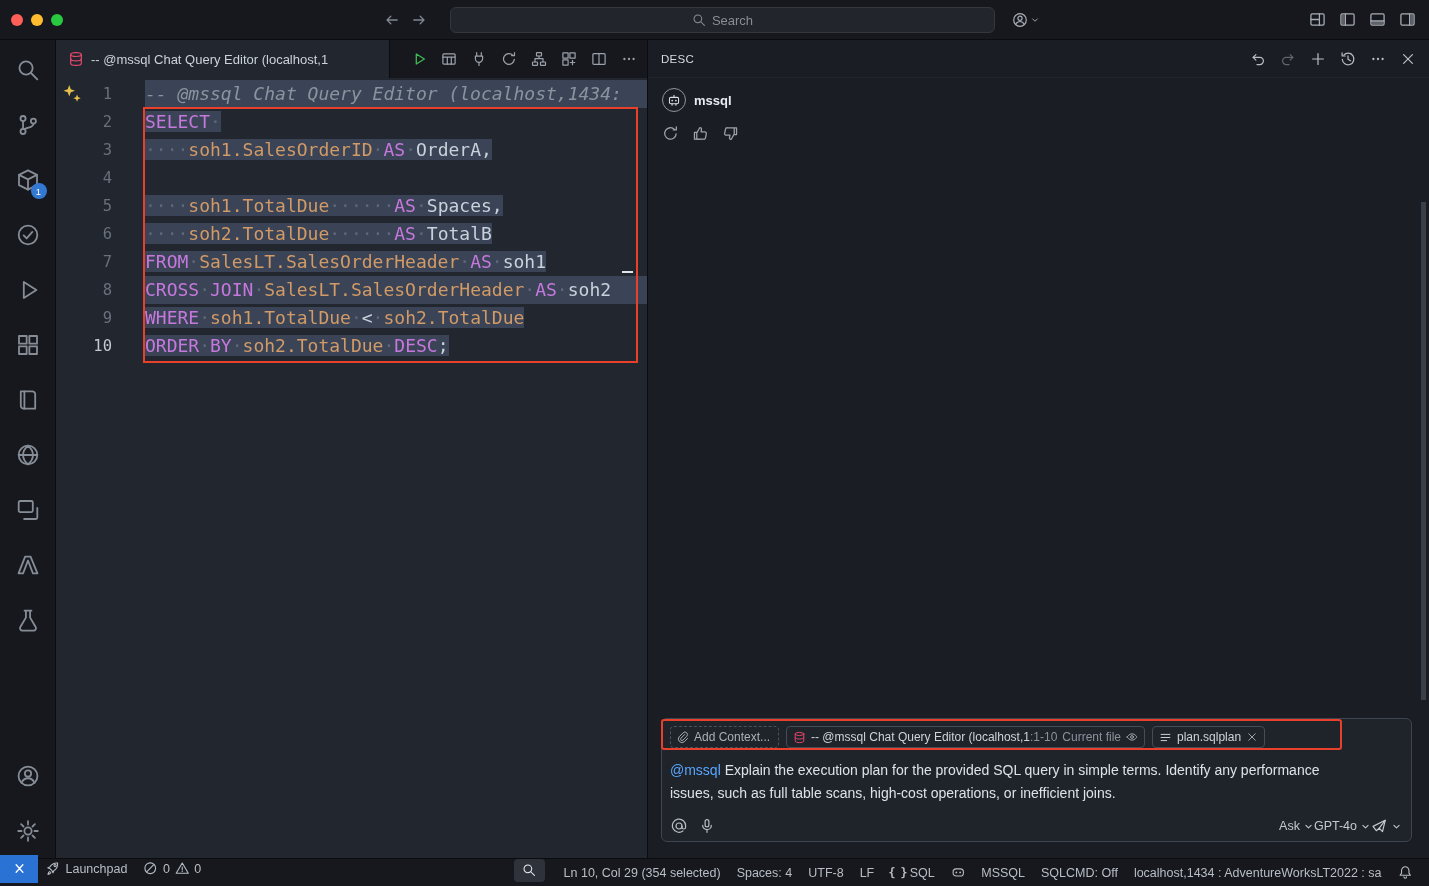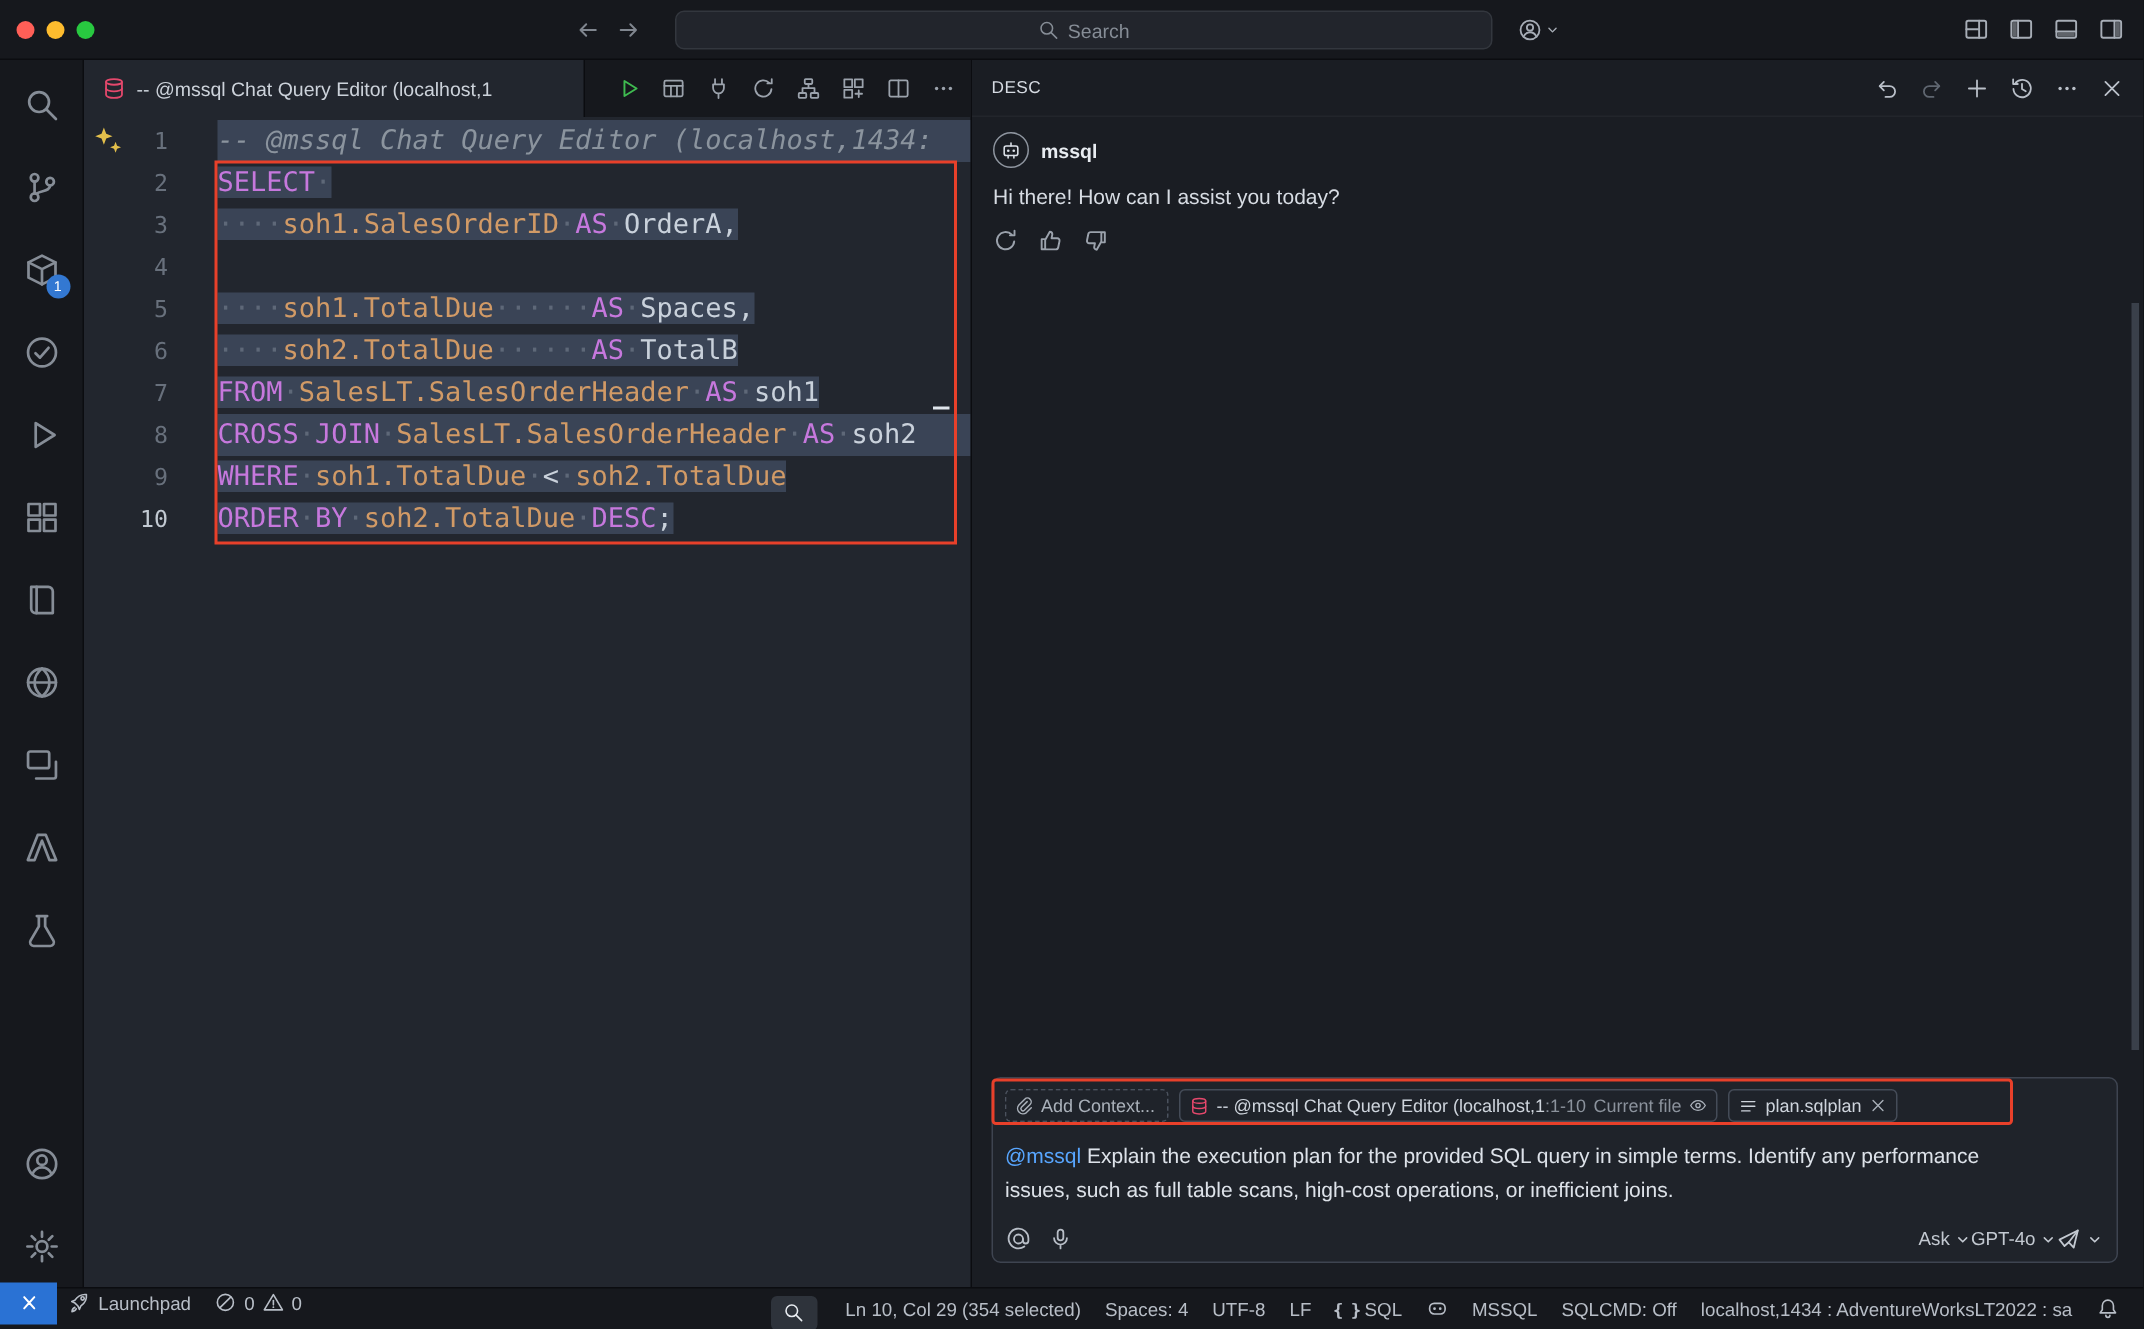--- a/index.html
+++ b/index.html
@@ -97,21 +97,21 @@
   .send-group{display:flex;align-items:center;gap:4px}
   .send-group [data-icon].small{width:11px;height:11px}
 
   
   .statusbar{height:28px;display:flex;align-items:center;background:var(--chrome-bg);border-top:1px solid #0b0c10;font-size:12.5px;color:#b8bec7}
   .sb-left{display:flex;align-items:flex-start;height:36px}
   .sb-remote{width:38px;height:28px;background:var(--remote-blue);color:#fff;display:flex;align-items:center;justify-content:center}
   .sb-remote [data-icon]{width:15px;height:15px}
   .sb-item{display:flex;align-items:center;gap:5px;padding:0 8px;height:28px;white-space:nowrap}
   .sb-item [data-icon]{width:14.5px;height:14.5px}
-  .sb-right{margin-left:auto;display:flex;align-items:flex-end;padding-right:9px}
+  .sb-right{margin-left:auto;display:flex;align-items:flex-start;padding-right:9px}
   .sb-zoom{width:31px;height:23px;margin-right:11px;background:#2e333b;border-radius:4px;display:flex;align-items:center;justify-content:center;color:#e9edf2}
   .sb-zoom [data-icon]{width:14px;height:14px}
 </style>
 </head>
 <body>
 
 <div class="window">
 
   <header class="titlebar">
     <div class="traffic">
@@ -506,21 +506,20 @@
                 <svg viewBox="0 0 16 16" fill="none" stroke="currentColor" stroke-width="1.2" stroke-linecap="round" stroke-linejoin="round">
                   <rect x="2.8" y="5" width="10.4" height="7.2" rx="1.6"></rect>
                   <path d="M8 2.6V5M5.8 12.2V14M10.2 12.2V14"></path>
                   <circle cx="5.9" cy="8.6" r="1" fill="currentColor" stroke="none"></circle>
                   <circle cx="10.1" cy="8.6" r="1" fill="currentColor" stroke="none"></circle>
                 </svg>
               </span>
           </span>
           <span class="author">mssql</span>
         </div>
-        <div class="msg-text">Hi there! How can I assist you today?</div>
         <div class="msg-actions" id="msg-actions">
             <span data-icon="refresh">
               <svg viewBox="0 0 16 16" fill="none" stroke="currentColor" stroke-width="1.2" stroke-linecap="round" stroke-linejoin="round">
                 <path d="M13.3 8.4a5.4 5.4 0 1 1-1.5-4.2"></path>
                 <path d="M13.5 1.7v2.9h-2.9"></path>
               </svg>
             </span>
             <span data-icon="thumbs-up">
               <svg viewBox="0 0 16 16" fill="none" stroke="currentColor" stroke-width="1.2" stroke-linecap="round" stroke-linejoin="round">
                 <path d="M2.3 7h2.2v6.3H2.3zM4.5 12.7V7.5L7.4 2.4c.9 0 1.6.7 1.6 1.6L8.5 6.4h3.6c.9 0 1.6.9 1.4 1.8l-.8 3.9a1.6 1.6 0 0 1-1.6 1.3H4.5z"></path>

